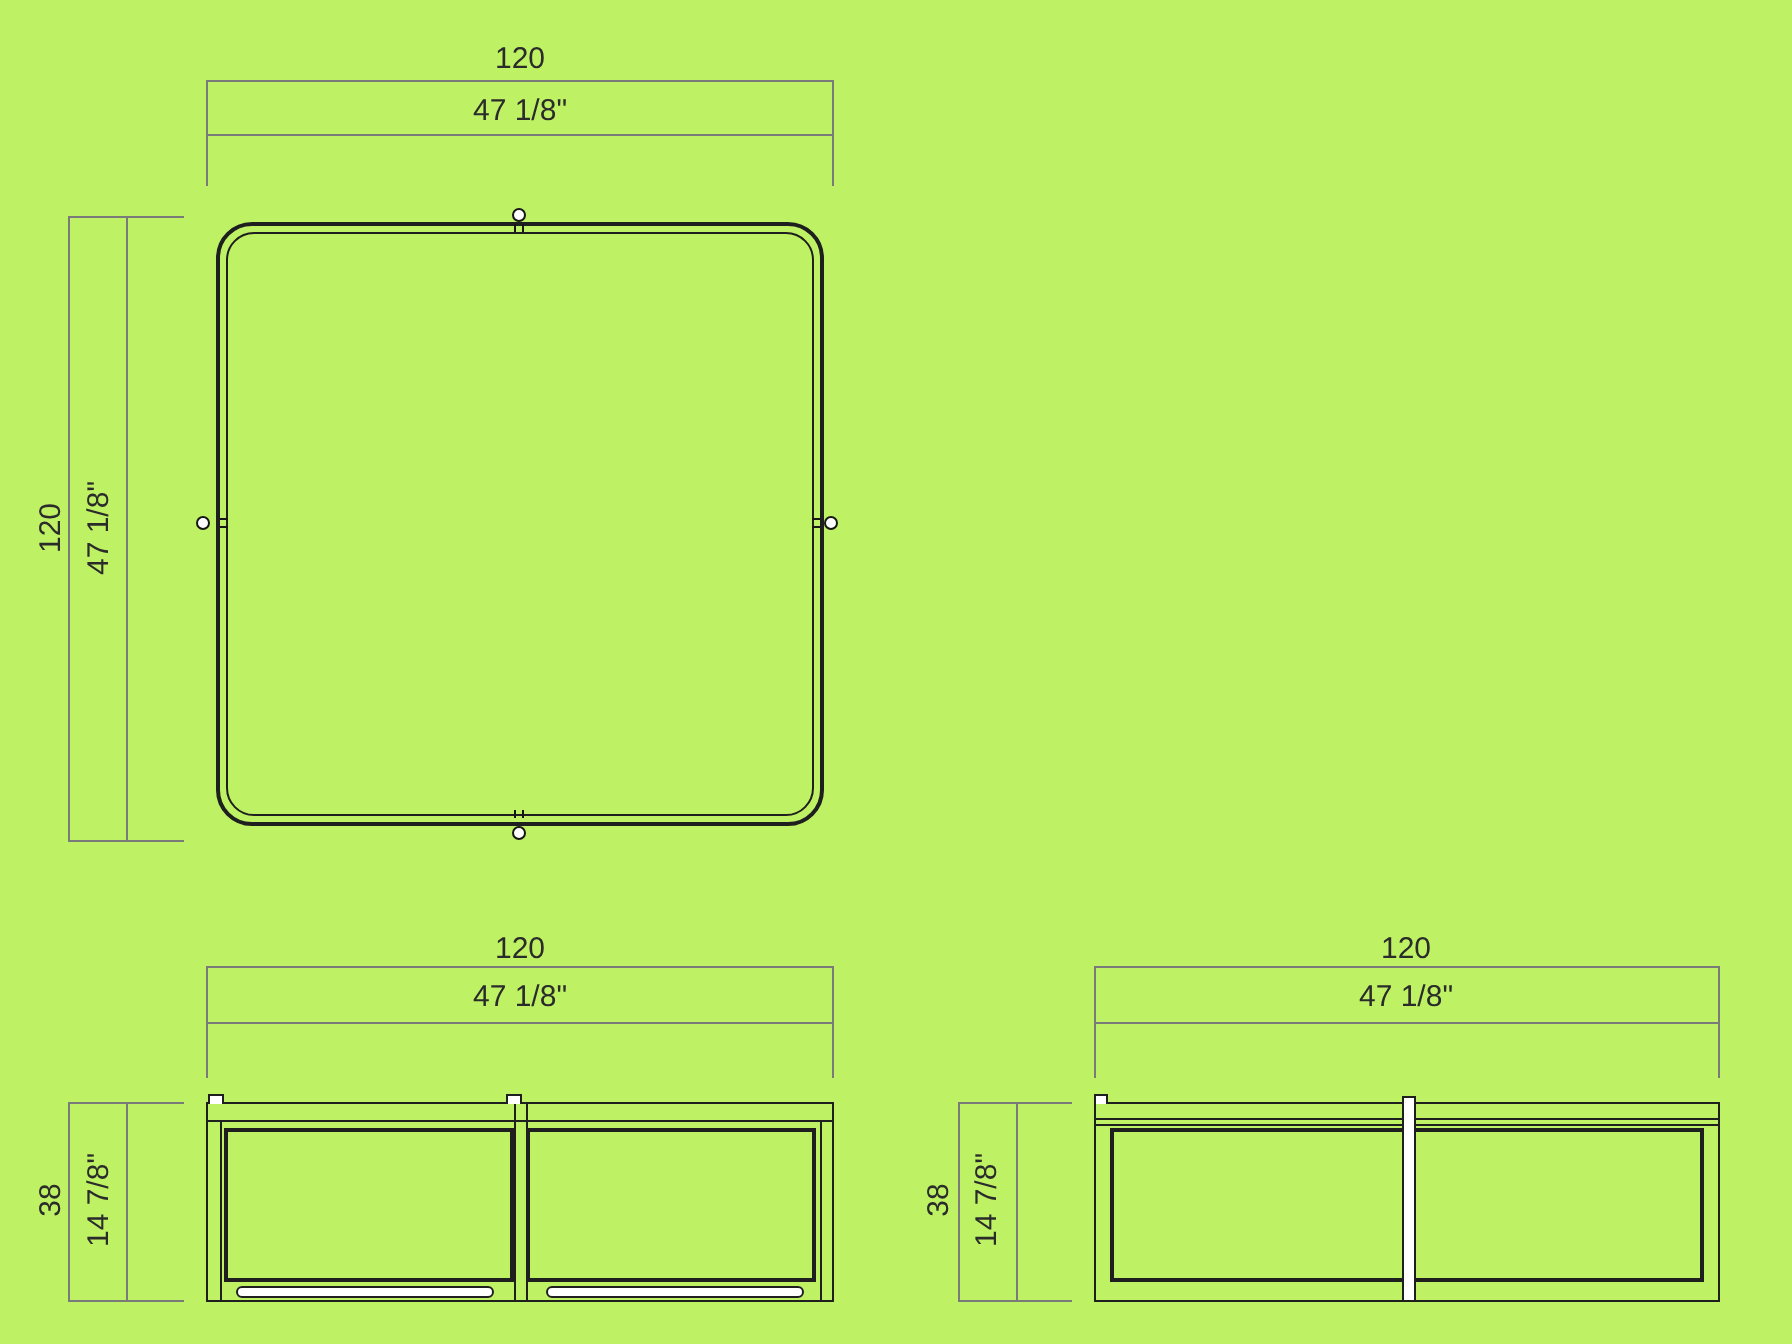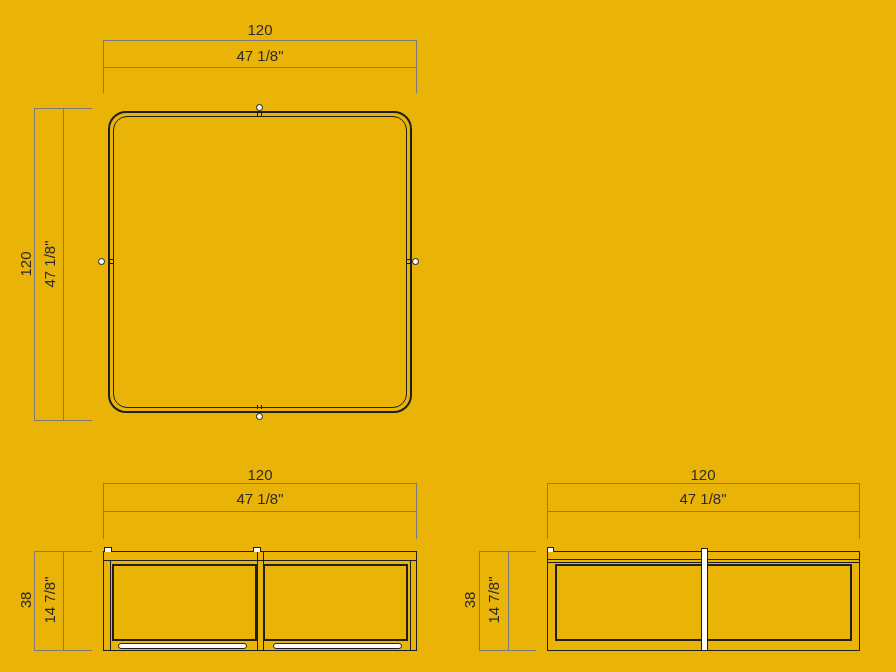--- a/index.html
+++ b/index.html
@@ -1,16 +1,16 @@
 <!DOCTYPE html>
 <html><head>
 <meta charset="utf-8">
 <style>
   html,body{margin:0;padding:0;background:#fff;}
-  .canvas{position:relative;width:896px;height:672px;background:#eab308;
+  .canvas{position:relative;width:896px;height:672px;background:#bef264;
           font-family:"Liberation Sans",sans-serif;overflow:hidden;}
   
   .dln{position:absolute;background:#7a7a7a;}
   
   .oln{position:absolute;background:#1f1f1f;}
   .orect{position:absolute;border:1px solid #1f1f1f;box-sizing:border-box;background:transparent;}
   .panel{position:absolute;border:2px solid #1f1f1f;box-sizing:border-box;background:transparent;}
   .slot{position:absolute;height:6px;border:1px solid #1f1f1f;border-radius:3px;box-sizing:border-box;background:#fff;}
   .tab{position:absolute;border:1px solid #1f1f1f;border-bottom:none;box-sizing:border-box;background:#fff;}
   .knob{position:absolute;width:7px;height:7px;border:1.5px solid #161616;border-radius:50%;background:#fff;box-sizing:border-box;}

